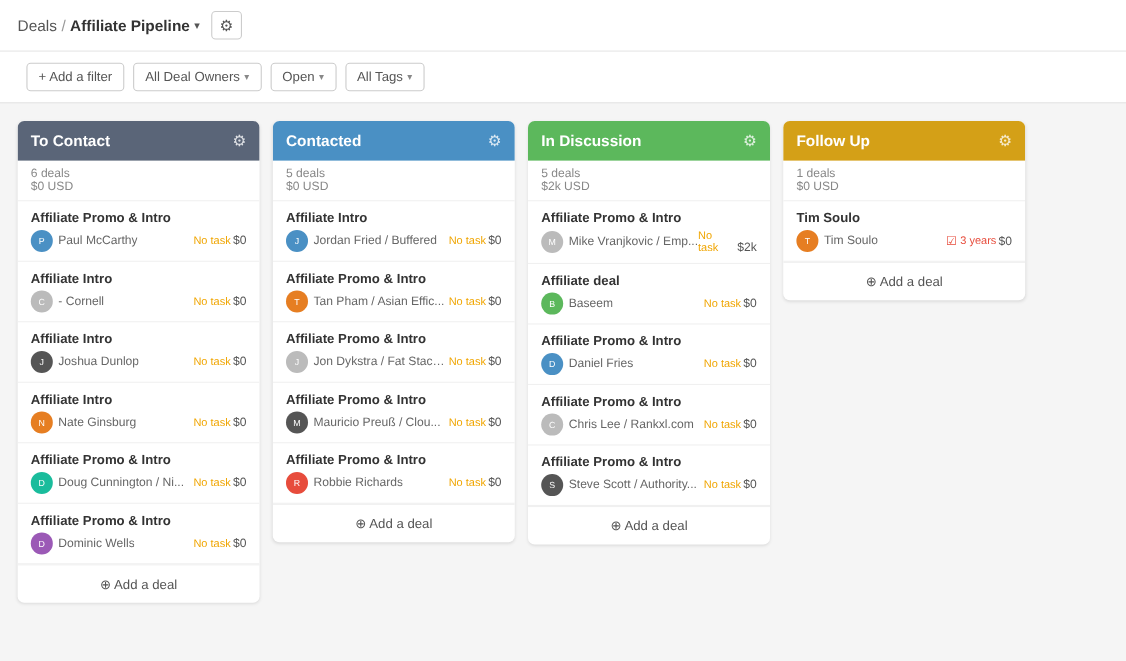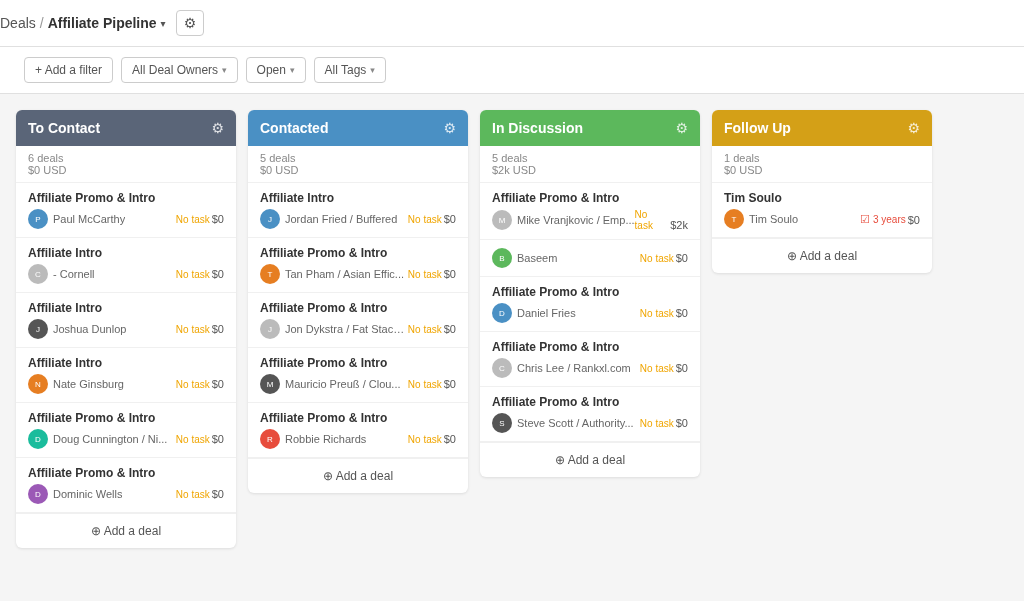--- a/index.html
+++ b/index.html
@@ -1,18 +1,18 @@
 <!DOCTYPE html>
 <html><head>
   <meta charset="utf-8">
   <style>
     * { box-sizing: border-box; margin: 0; padding: 0; }
     body { font-family: -apple-system, BlinkMacSystemFont, 'Segoe UI', sans-serif; background: #f5f5f5; font-size: 13px; color: #333; }
 
-    .top-bar { background: #fff; border-bottom: 1px solid #e0e0e0; padding: 10px 0; display: flex; align-items: center; gap: 6px; }
+    .top-bar { background: #fff; border-bottom: 1px solid #e0e0e0; padding: 10px 16px; display: flex; align-items: center; gap: 6px; }
     .breadcrumb { display: flex; align-items: center; gap: 4px; font-size: 14px; color: #555; }
     .breadcrumb-link { color: #555; font-weight: 500; cursor: pointer; }
     .breadcrumb-sep { color: #999; }
     .breadcrumb-current { font-weight: 600; color: #333; }
     .breadcrumb-arrow { cursor: pointer; color: #555; font-size: 10px; }
     .gear-btn { background: none; border: 1px solid #ccc; border-radius: 4px; padding: 4px 7px; cursor: pointer; color: #555; font-size: 14px; margin-left: 4px; }
 
     .filter-bar { background: #fff; border-bottom: 1px solid #e0e0e0; padding: 10px 24px; display: flex; align-items: center; gap: 8px; }
     .filter-btn { background: #fff; border: 1px solid #ccc; border-radius: 4px; padding: 5px 10px; cursor: pointer; font-size: 12px; color: #555; display: flex; align-items: center; gap: 4px; }
     .filter-btn .arrow { font-size: 9px; color: #888; }
@@ -260,20 +260,21 @@
             <div class="avatar" style="background: rgb(187, 187, 187);">M</div>
             <span class="deal-name">Mike Vranjkovic / Emp...</span>
           </div>
           <div class="deal-right">
             <span class="no-task">No task</span>
             <span class="deal-amount">$2k</span>
           </div>
         </div>
       </div>
       <div class="deal-card">
+        <div class="deal-title">Affiliate deal</div>
         <div class="deal-row">
           <div class="deal-person">
             <div class="avatar" style="background: rgb(92, 184, 92);">B</div>
             <span class="deal-name">Baseem</span>
           </div>
           <div class="deal-right">
             <span class="no-task">No task</span>
             <span class="deal-amount">$0</span>
           </div>
         </div>

